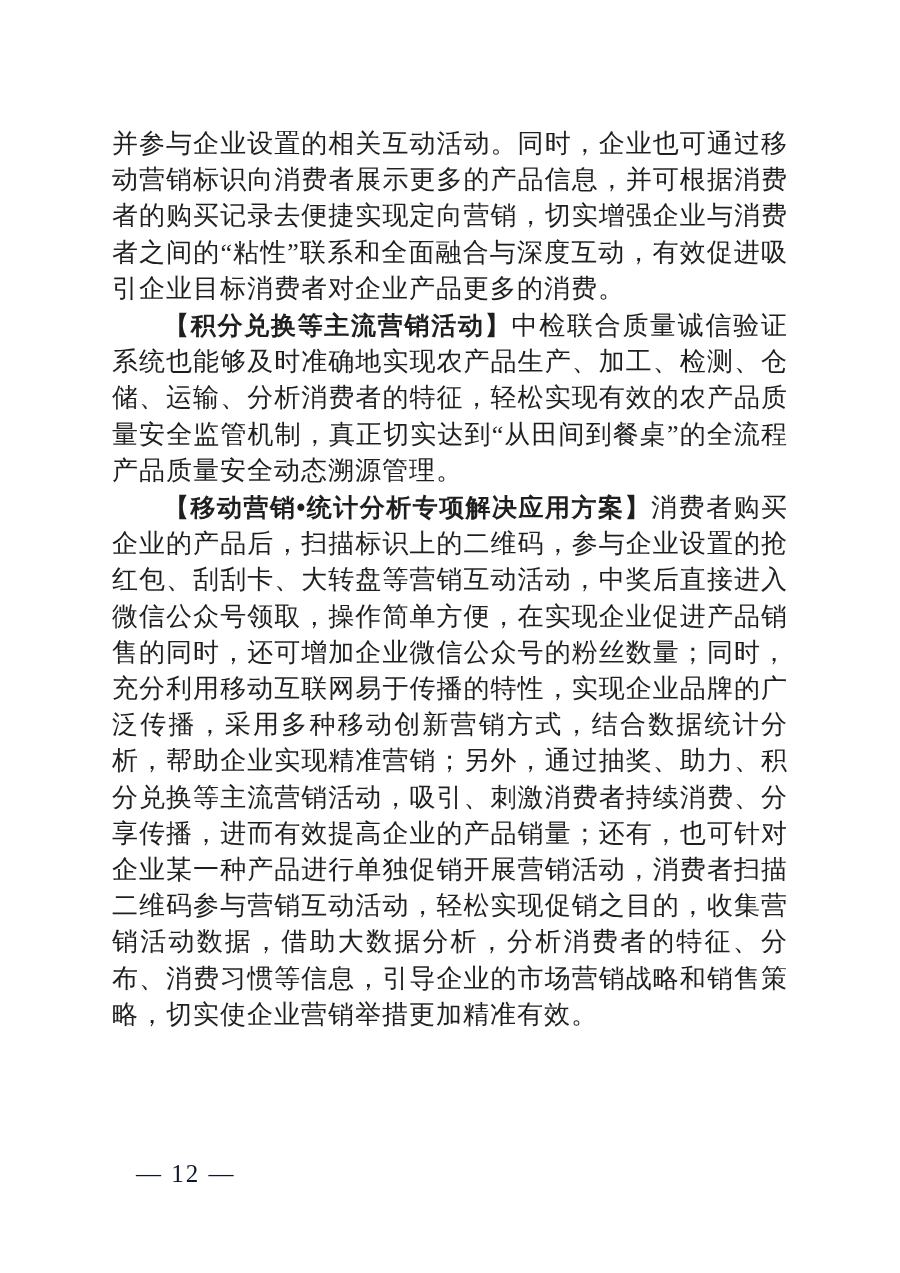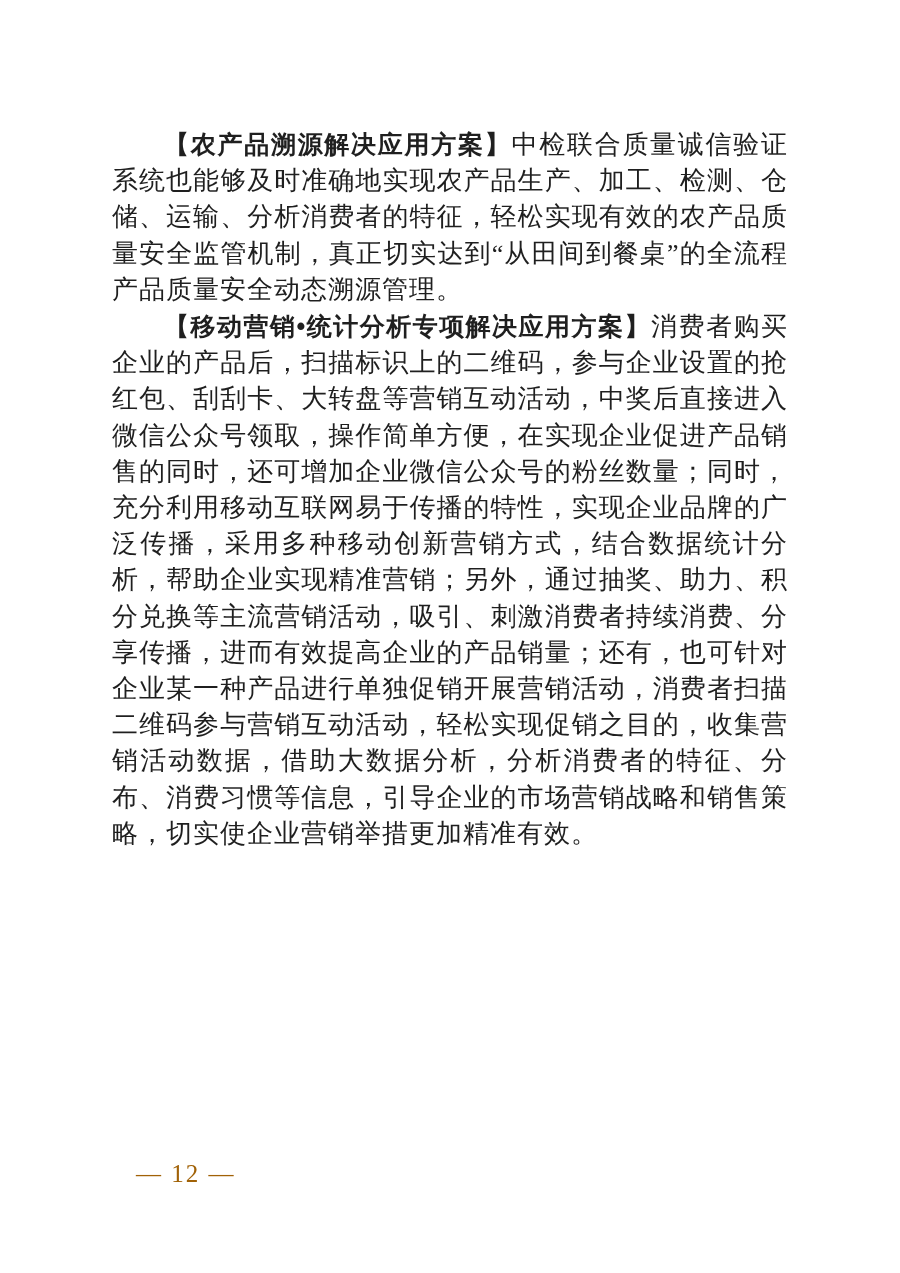--- a/index.html
+++ b/index.html
@@ -38,26 +38,27 @@
     font-weight: 700;
     font-family: "Liberation Sans", "DejaVu Sans", sans-serif;
     font-size: 25px;
   }
   .footer {
     position: absolute;
     left: 136px;
     top: 1160px;
     font-size: 25px;
     letter-spacing: 2px;
-    color: #a16207;
+    color: #0f172a;
     white-space: pre;
   }
 </style>
 </head>
 <body>
 
 <div class="page">
   <div class="content">
-    <p class="para indent"><span class="section-title">【农产品溯源解决应用方案】</span><span>中检联合质量诚信验证系统也能够及时准确地实现农产品生产、加工、检测、仓储、运输、分析消费者的特征，轻松实现有效的农产品质量安全监管机制，真正切实达到“从田间到餐桌”的全流程产品质量安全动态溯源管理。</span></p>
+    <p class="para"><span>并参与企业设置的相关互动活动。同时，企业也可通过移动营销标识向消费者展示更多的产品信息，并可根据消费者的购买记录去便捷实现定向营销，切实增强企业与消费者之间的“粘性”联系和全面融合与深度互动，有效促进吸引企业目标消费者对企业产品更多的消费。</span></p>
+    <p class="para indent"><span class="section-title">【积分兑换等主流营销活动】</span><span>中检联合质量诚信验证系统也能够及时准确地实现农产品生产、加工、检测、仓储、运输、分析消费者的特征，轻松实现有效的农产品质量安全监管机制，真正切实达到“从田间到餐桌”的全流程产品质量安全动态溯源管理。</span></p>
     <p class="para indent"><span class="section-title">【移动营销•统计分析专项解决应用方案】</span><span>消费者购买企业的产品后，扫描标识上的二维码，参与企业设置的抢红包、刮刮卡、大转盘等营销互动活动，中奖后直接进入微信公众号领取，操作简单方便，在实现企业促进产品销售的同时，还可增加企业微信公众号的粉丝数量；同时，充分利用移动互联网易于传播的特性，实现企业品牌的广泛传播，采用多种移动创新营销方式，结合数据统计分析，帮助企业实现精准营销；另外，通过抽奖、助力、积分兑换等主流营销活动，吸引、刺激消费者持续消费、分享传播，进而有效提高企业的产品销量；还有，也可针对企业某一种产品进行单独促销开展营销活动，消费者扫描二维码参与营销互动活动，轻松实现促销之目的，收集营销活动数据，借助大数据分析，分析消费者的特征、分布、消费习惯等信息，引导企业的市场营销战略和销售策略，切实使企业营销举措更加精准有效。</span></p>
   </div>
   <div class="footer">— 12 —</div>
 </div>
 
 </body></html>

